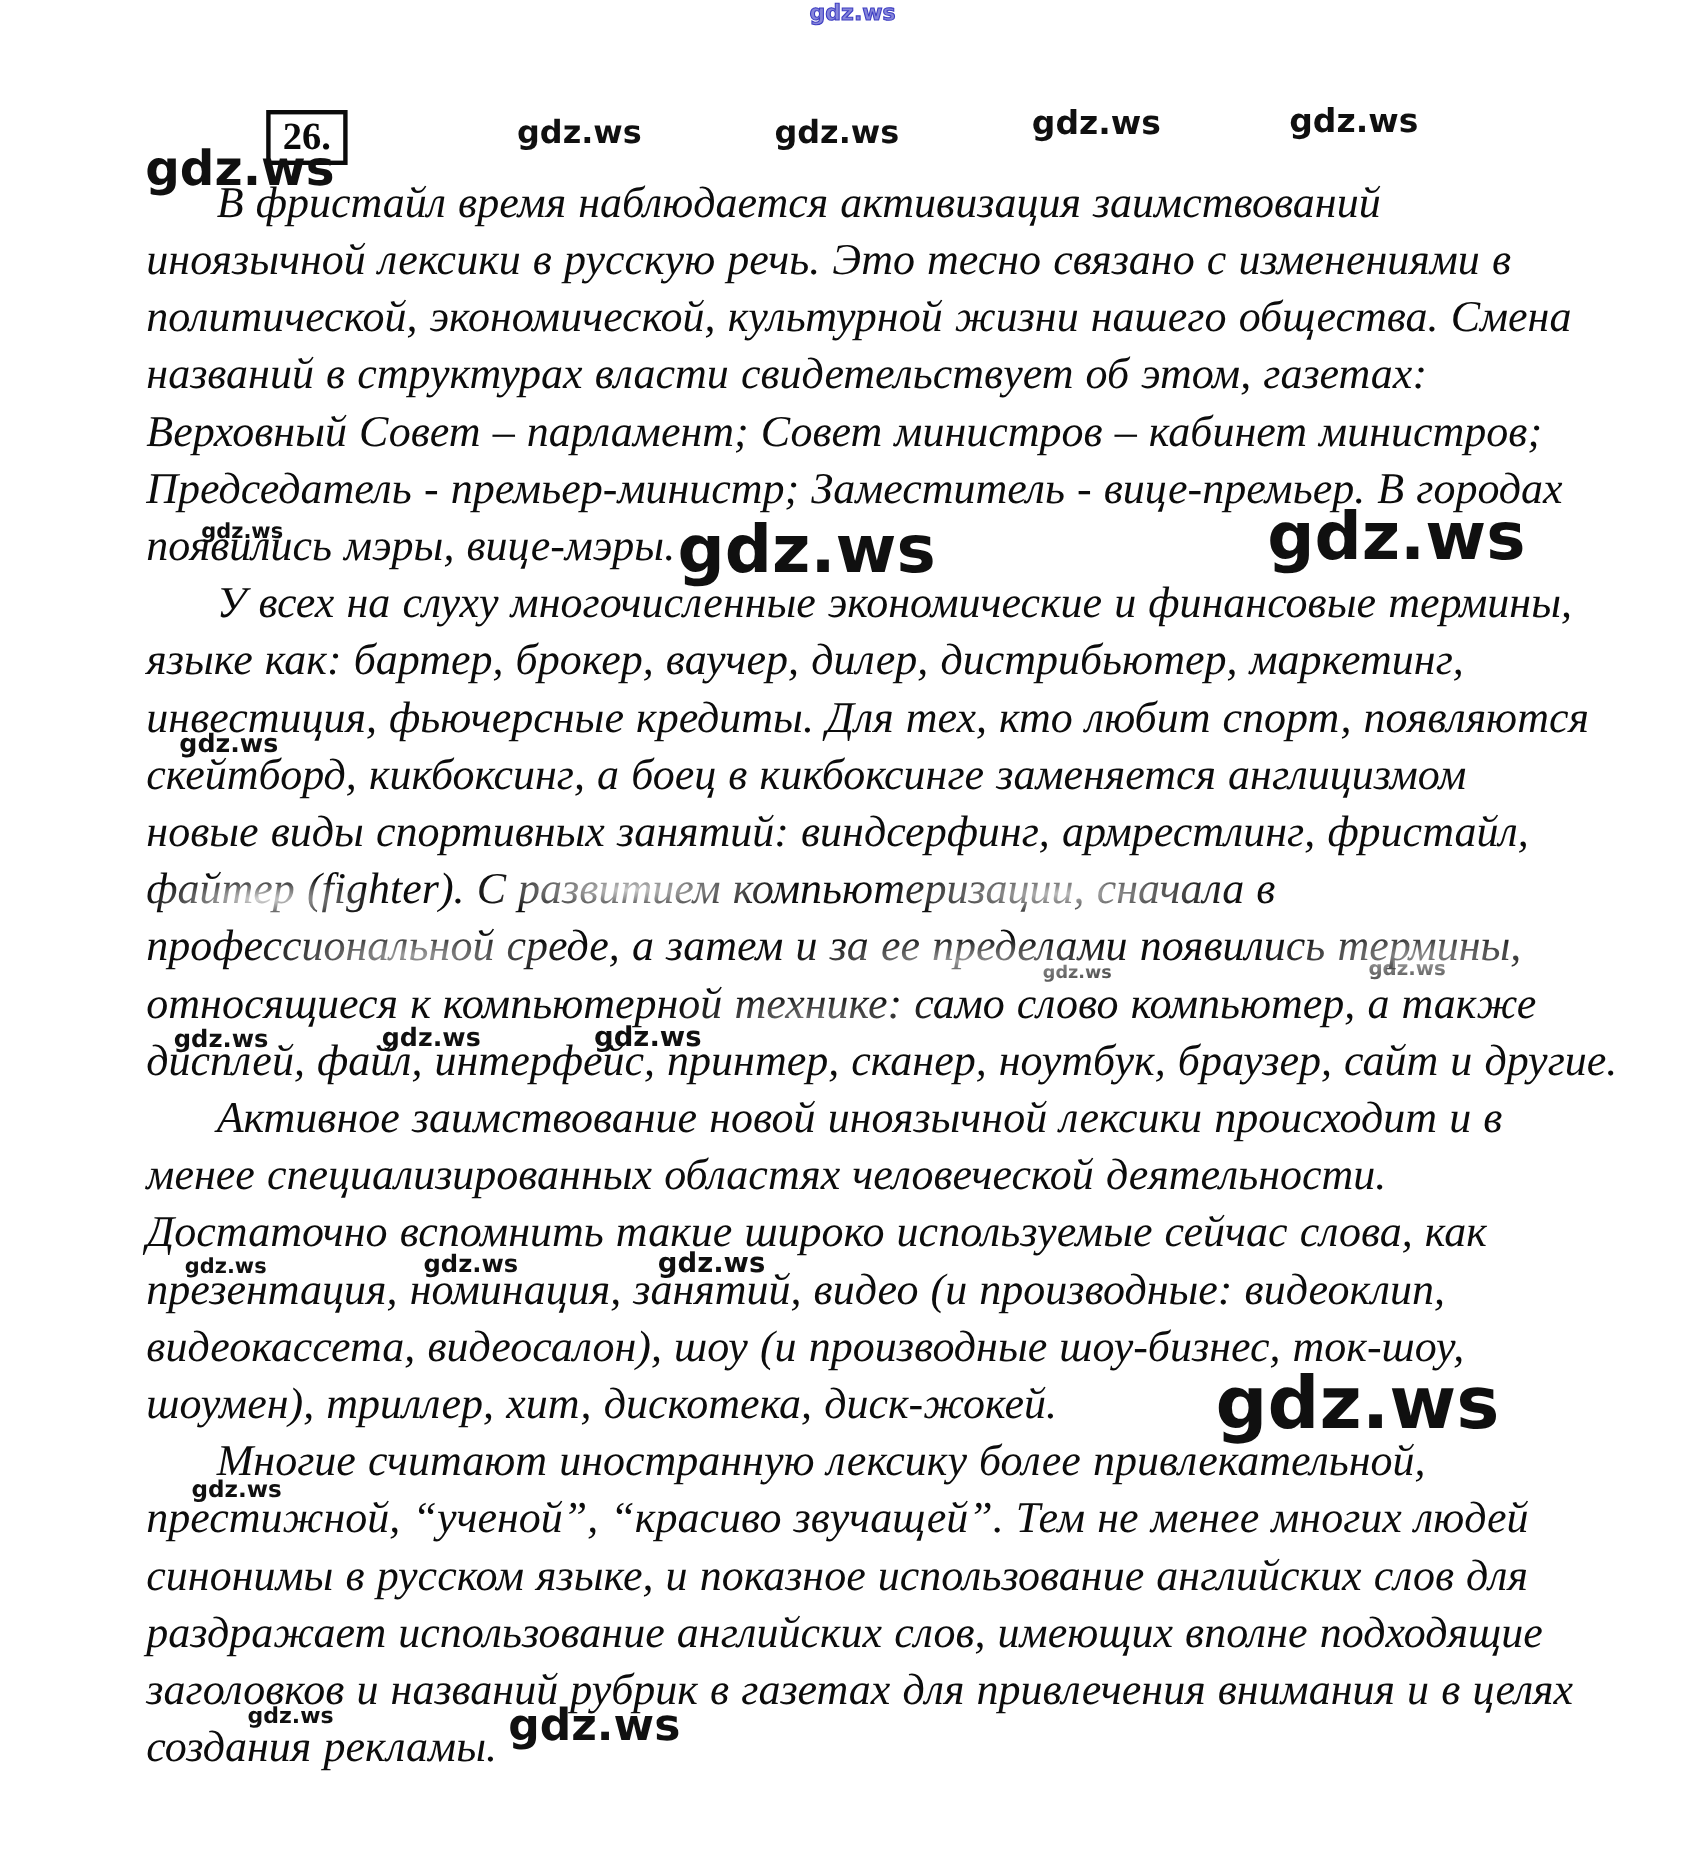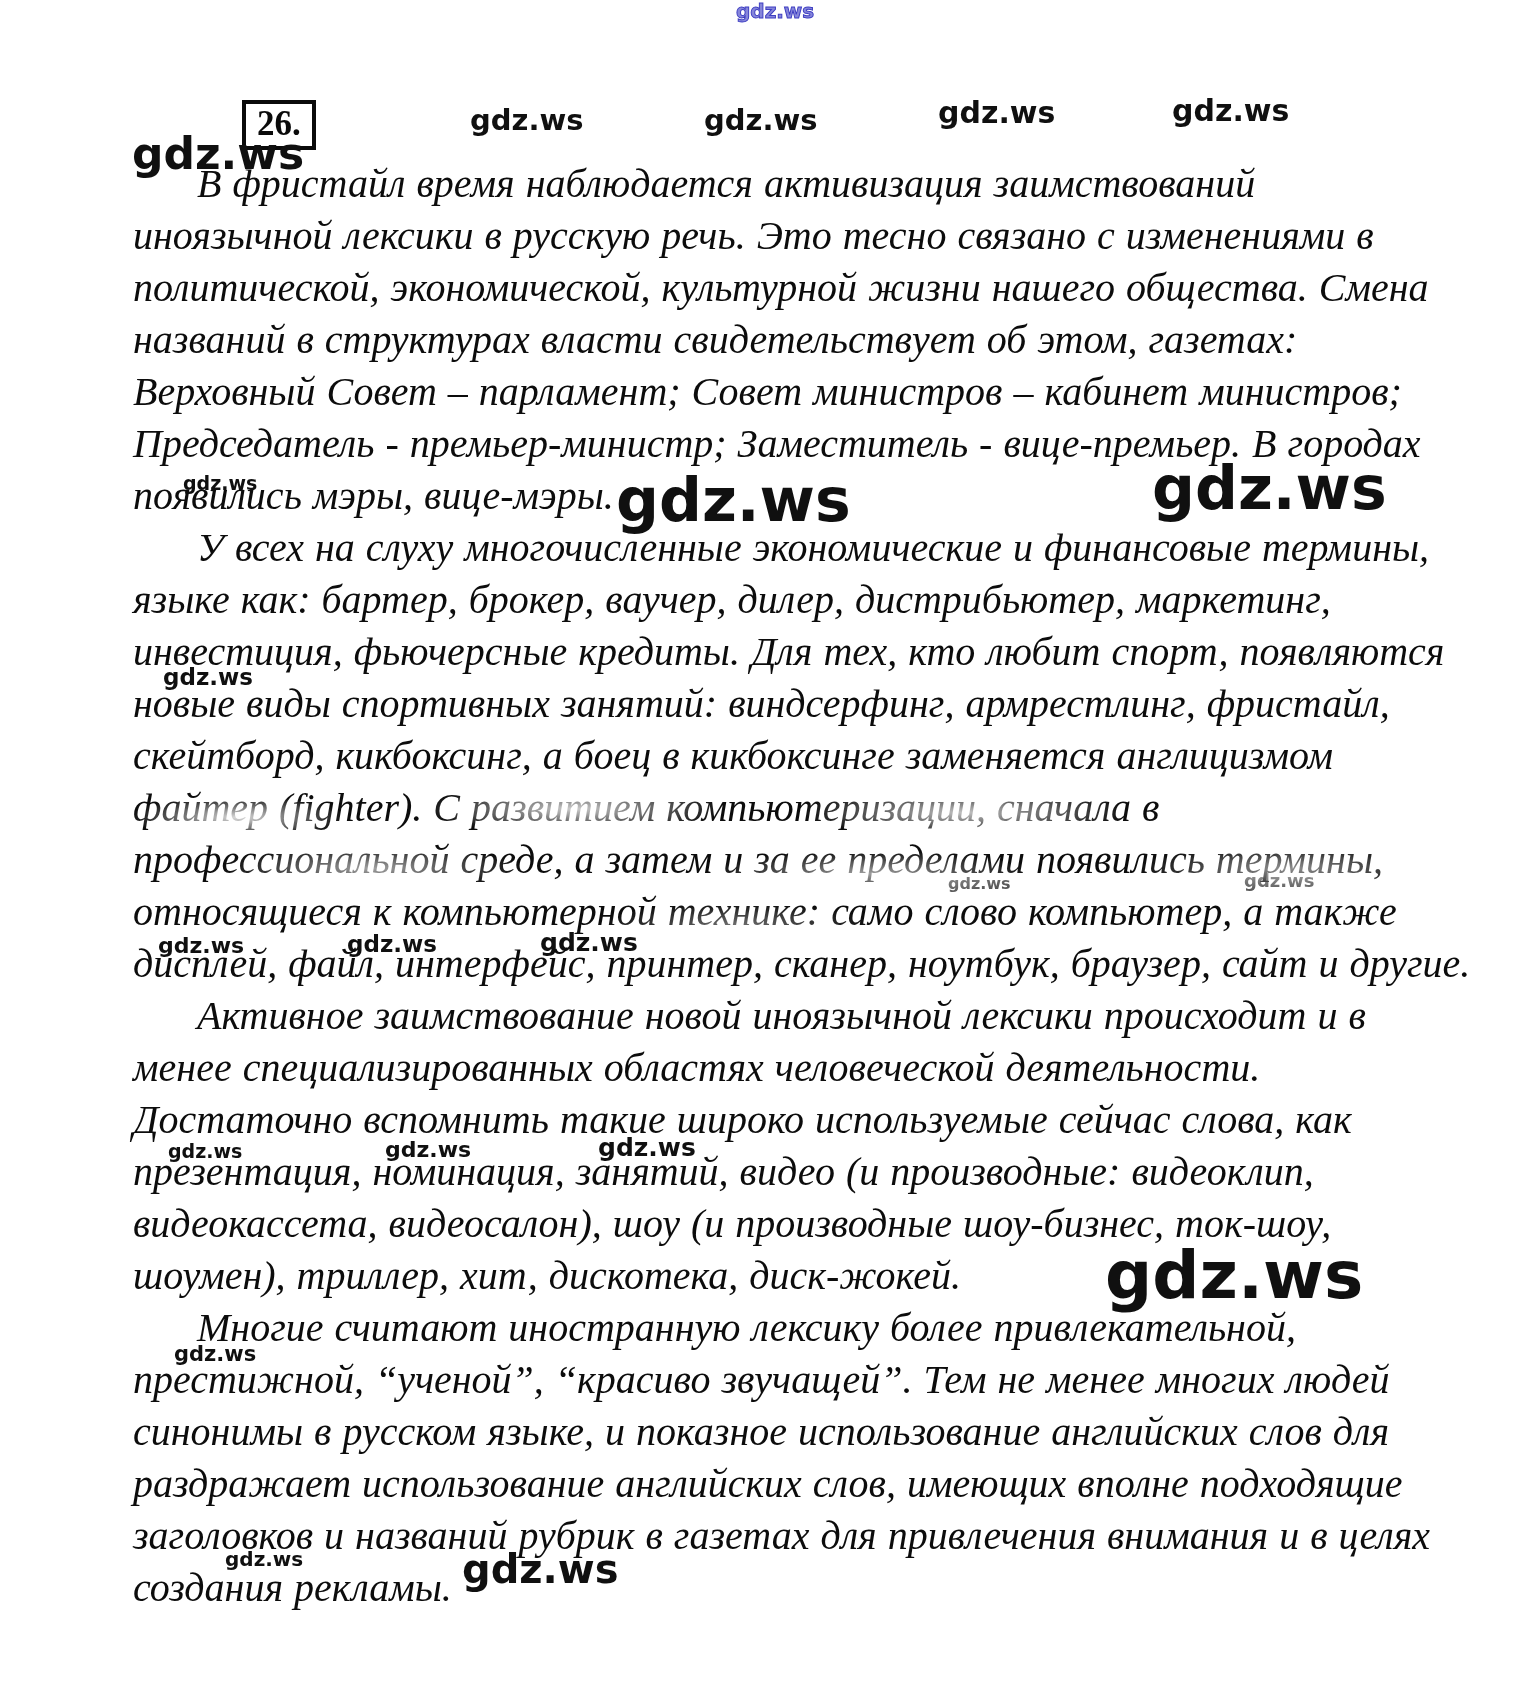--- a/index.html
+++ b/index.html
@@ -102,22 +102,22 @@
     <div class="ln ind">В фристайл время наблюдается активизация заимствований</div>
     <div class="ln">иноязычной лексики в русскую речь. Это тесно связано с изменениями в</div>
     <div class="ln">политической, экономической, культурной жизни нашего общества. Смена</div>
     <div class="ln">названий в структурах власти свидетельствует об этом, газетах:</div>
     <div class="ln">Верховный Совет – парламент; Совет министров – кабинет министров;</div>
     <div class="ln">Председатель - премьер-министр; Заместитель - вице-премьер. В городах</div>
     <div class="ln">появились мэры, вице-мэры.</div>
     <div class="ln ind">У всех на слуху многочисленные экономические и финансовые термины,</div>
     <div class="ln">языке как: бартер, брокер, ваучер, дилер, дистрибьютер, маркетинг,</div>
     <div class="ln">инвестиция, фьючерсные кредиты. Для тех, кто любит спорт, появляются</div>
+    <div class="ln">скейтборд, кикбоксинг, а боец в кикбоксинге заменяется англицизмом</div>
     <div class="ln">новые виды спортивных занятий: виндсерфинг, армрестлинг, фристайл,</div>
-    <div class="ln">скейтборд, кикбоксинг, а боец в кикбоксинге заменяется англицизмом</div>
     <div class="ln">файтер (fighter). С развитием компьютеризации, сначала в</div>
     <div class="ln">профессиональной среде, а затем и за ее пределами появились термины,</div>
     <div class="ln">относящиеся к компьютерной технике: само слово компьютер, а также</div>
     <div class="ln">дисплей, файл, интерфейс, принтер, сканер, ноутбук, браузер, сайт и другие.</div>
     <div class="ln ind">Активное заимствование новой иноязычной лексики происходит и в</div>
     <div class="ln">менее специализированных областях человеческой деятельности.</div>
     <div class="ln">Достаточно вспомнить такие широко используемые сейчас слова, как</div>
     <div class="ln">презентация, номинация, занятий, видео (и производные: видеоклип,</div>
     <div class="ln">видеокассета, видеосалон), шоу (и производные шоу-бизнес, ток-шоу,</div>
     <div class="ln">шоумен), триллер, хит, дискотека, диск-жокей.</div>

